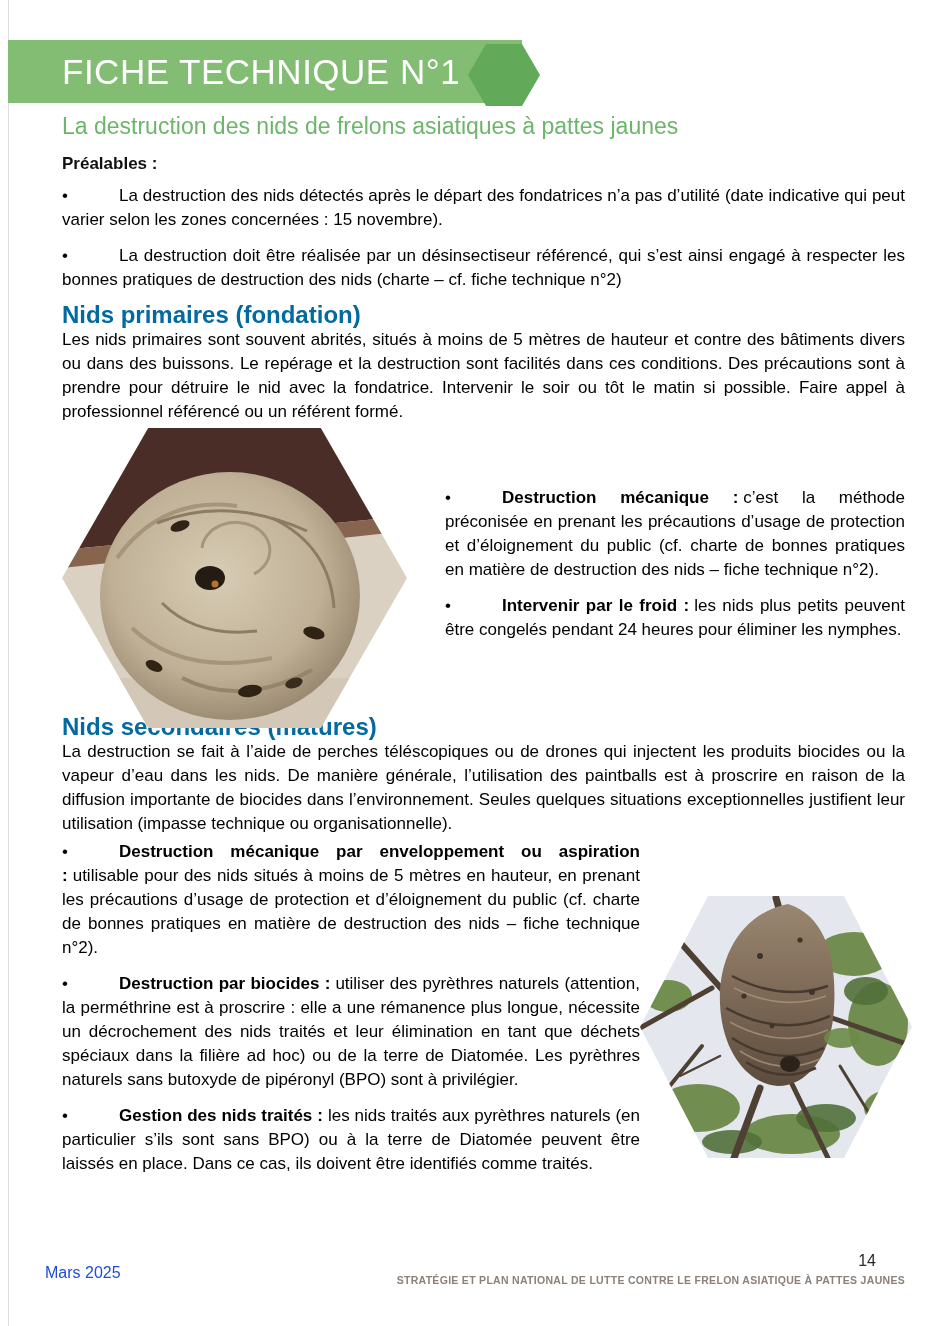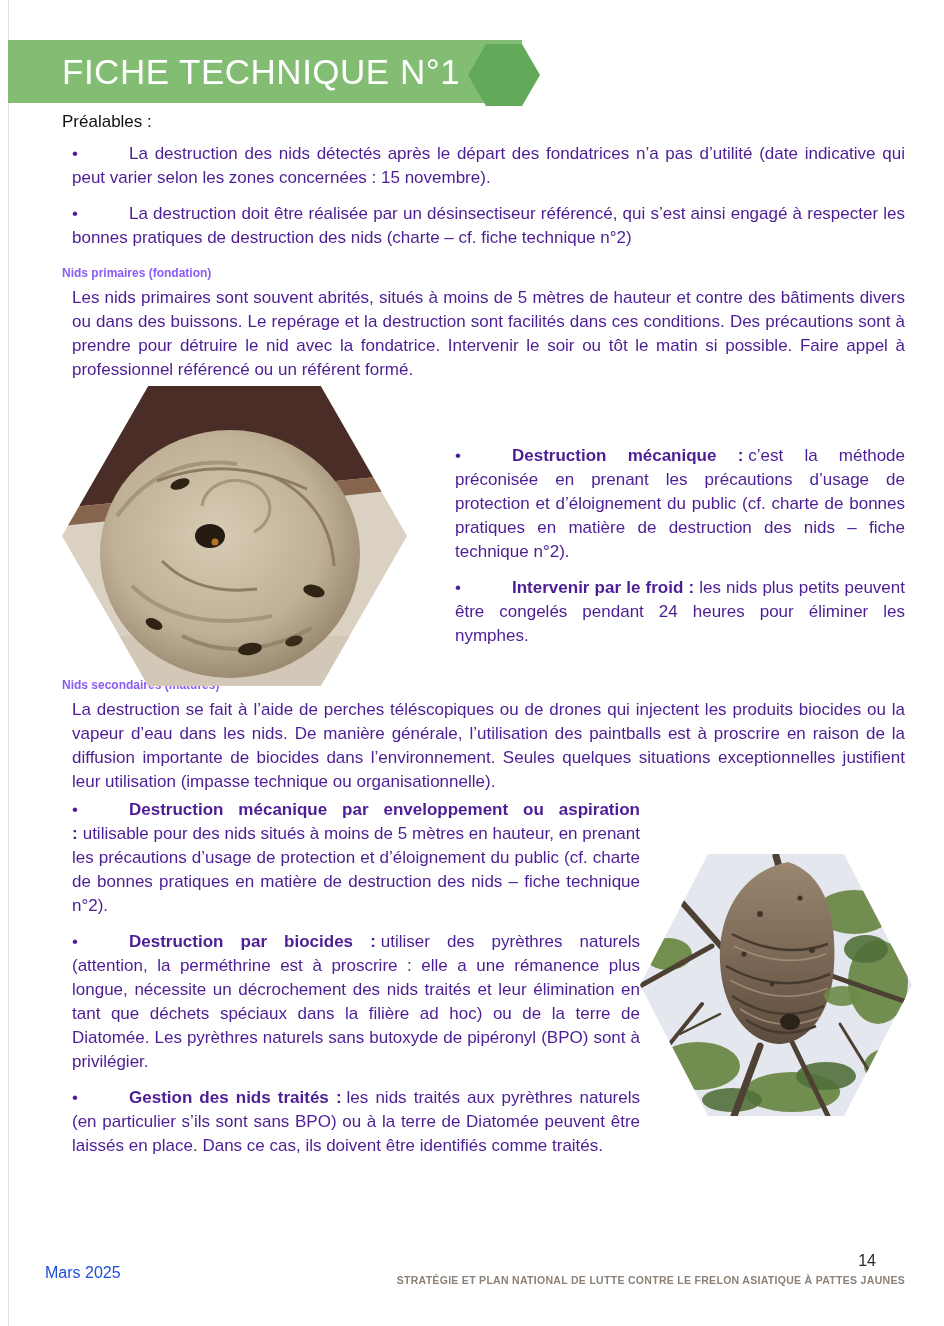--- a/index.html
+++ b/index.html
@@ -16,23 +16,23 @@
   }
   .banner-title{color:#ffffff;font-size:35px;font-weight:400;letter-spacing:.5px;white-space:nowrap;}
   .banner-hex{
     position:absolute;left:468px;top:44px;width:72px;height:62px;background:#62a95a;
     clip-path:polygon(25% 0,75% 0,100% 50%,75% 100%,25% 100%,0 50%);
   }
 
   
   .content{position:absolute;left:62px;top:112px;width:843px;}
   .subtitle{font-size:23px;color:#6db56a;line-height:28px;margin:0 0 14px 0;font-weight:400;}
-  .h-bold{font-size:17px;font-weight:normal;margin:0 0 10px 0;line-height:20px;color:#111;}
-  .h-yellow{font-size:12px;font-weight:bold;color:#8b5cf6;margin:0 0 2px 0;line-height:22px;}
-  p.body, p.intro{font-size:17px;line-height:24px;text-align:justify;margin:0 0 12px 10px;color:#4c1d95;}
+  .h-bold{font-size:17px;font-weight:bold;margin:0 0 10px 0;line-height:20px;color:#111;}
+  .h-yellow{font-size:24px;font-weight:bold;color:#0369a1;margin:0 0 2px 0;line-height:22px;}
+  p.body, p.intro{font-size:17px;line-height:24px;text-align:justify;margin:0 0 12px 0;color:#000000;}
   p.intro{margin-bottom:4px;}
   .bmark{display:inline-block;width:57px;}
   .lead{font-weight:bold;margin-right:5px;}
 
   
   .row{display:flex;}
   .hex{clip-path:polygon(25% 0,75% 0,100% 50%,75% 100%,25% 100%,0 50%);flex:none;}
   .hex1{width:345px;height:300px;}
   .col-right{flex:1;padding-left:38px;padding-top:58px;box-sizing:border-box;}
   .sec2-head{margin-top:-12px;}
@@ -55,20 +55,21 @@
 <div class="page">
   <div class="page-edge"></div>
 
   <div class="banner">
     <span class="banner-title">FICHE TECHNIQUE N°1 :</span>
   </div>
   <div class="banner-hex"></div>
 
   <div class="content">
 
+    <div class="subtitle">La destruction des nids de frelons asiatiques à pattes jaunes</div>
 
     <div class="h-bold">Préalables :</div>
 
     <p class="body"><span class="bmark">•</span><span>La destruction des nids détectés après le départ des fondatrices n’a pas d’utilité (date indicative qui peut varier selon les zones concernées : 15 novembre).</span></p>
     <p class="body"><span class="bmark">•</span><span>La destruction doit être réalisée par un désinsectiseur référencé, qui s’est ainsi engagé à respecter les bonnes pratiques de destruction des nids (charte – cf. fiche technique n°2)</span></p>
 
     <div class="h-yellow">Nids primaires (fondation)</div>
     <p class="intro">Les nids primaires sont souvent abrités, situés à moins de 5 mètres de hauteur et contre des bâtiments divers ou dans des buissons. Le repérage et la destruction sont facilités dans ces conditions. Des précautions sont à prendre pour détruire le nid avec la fondatrice. Intervenir le soir ou tôt le matin si possible. Faire appel à professionnel référencé ou un référent formé.</p>
 
     <div class="row">

